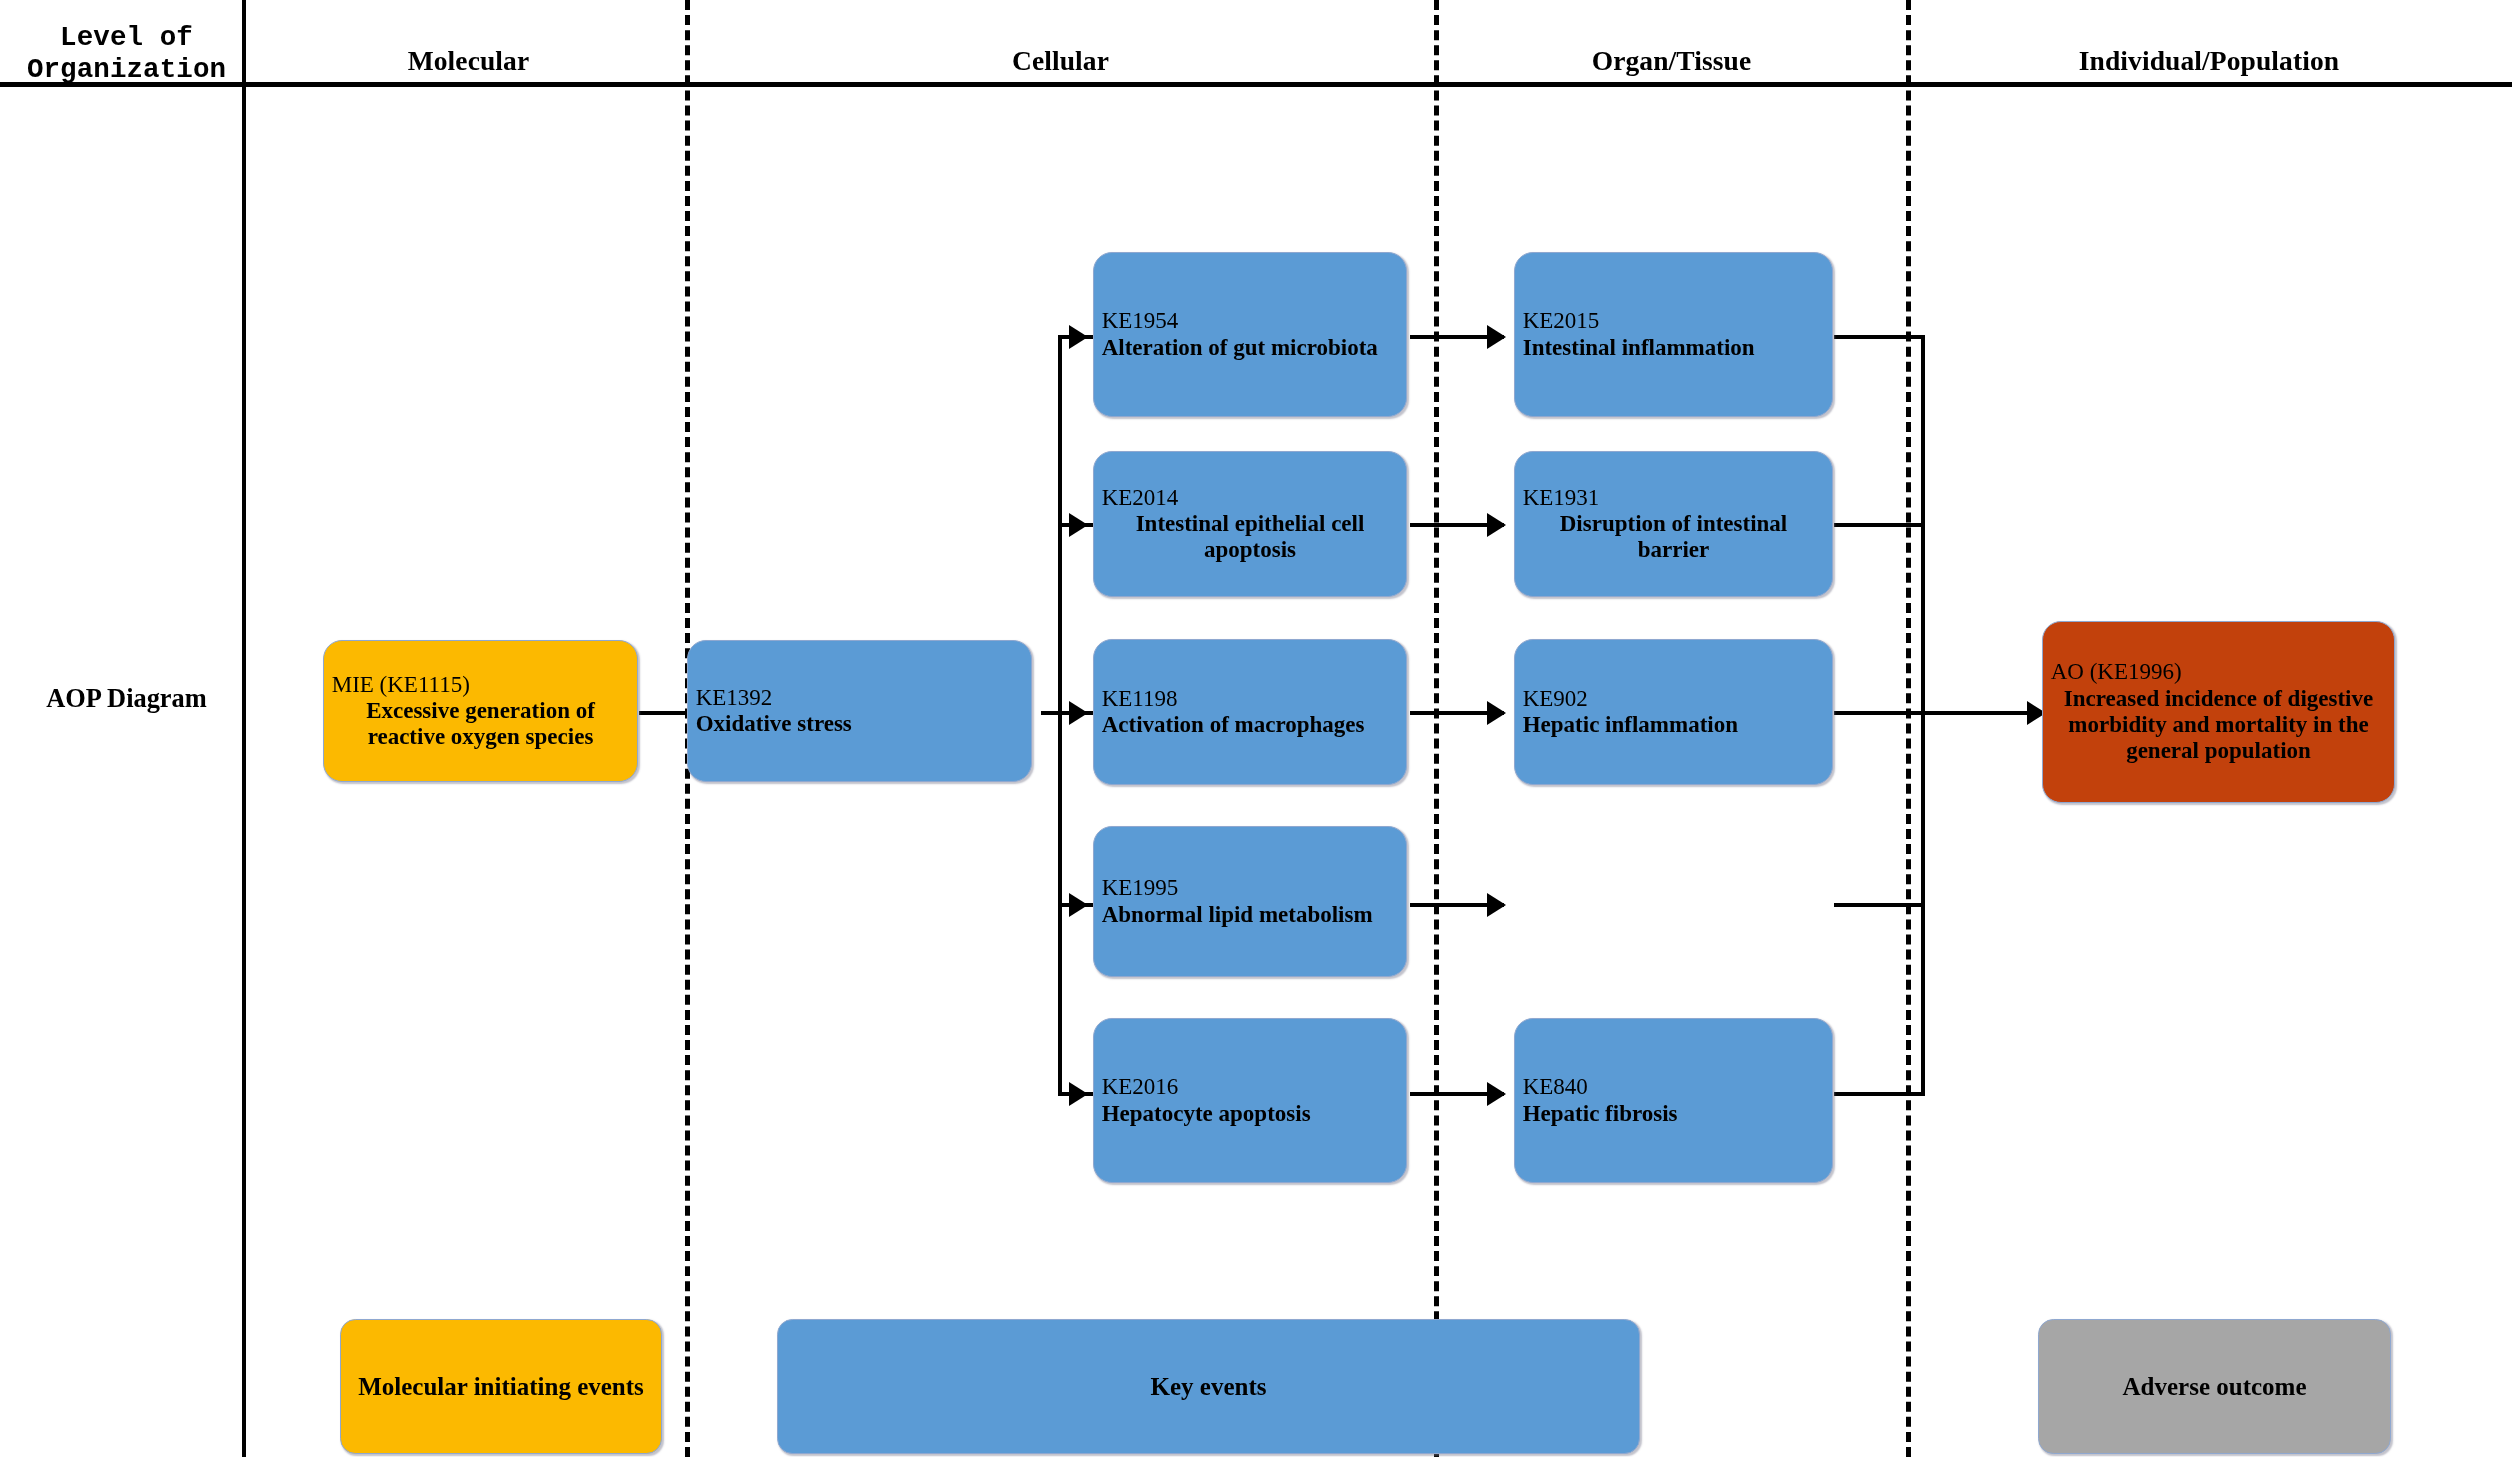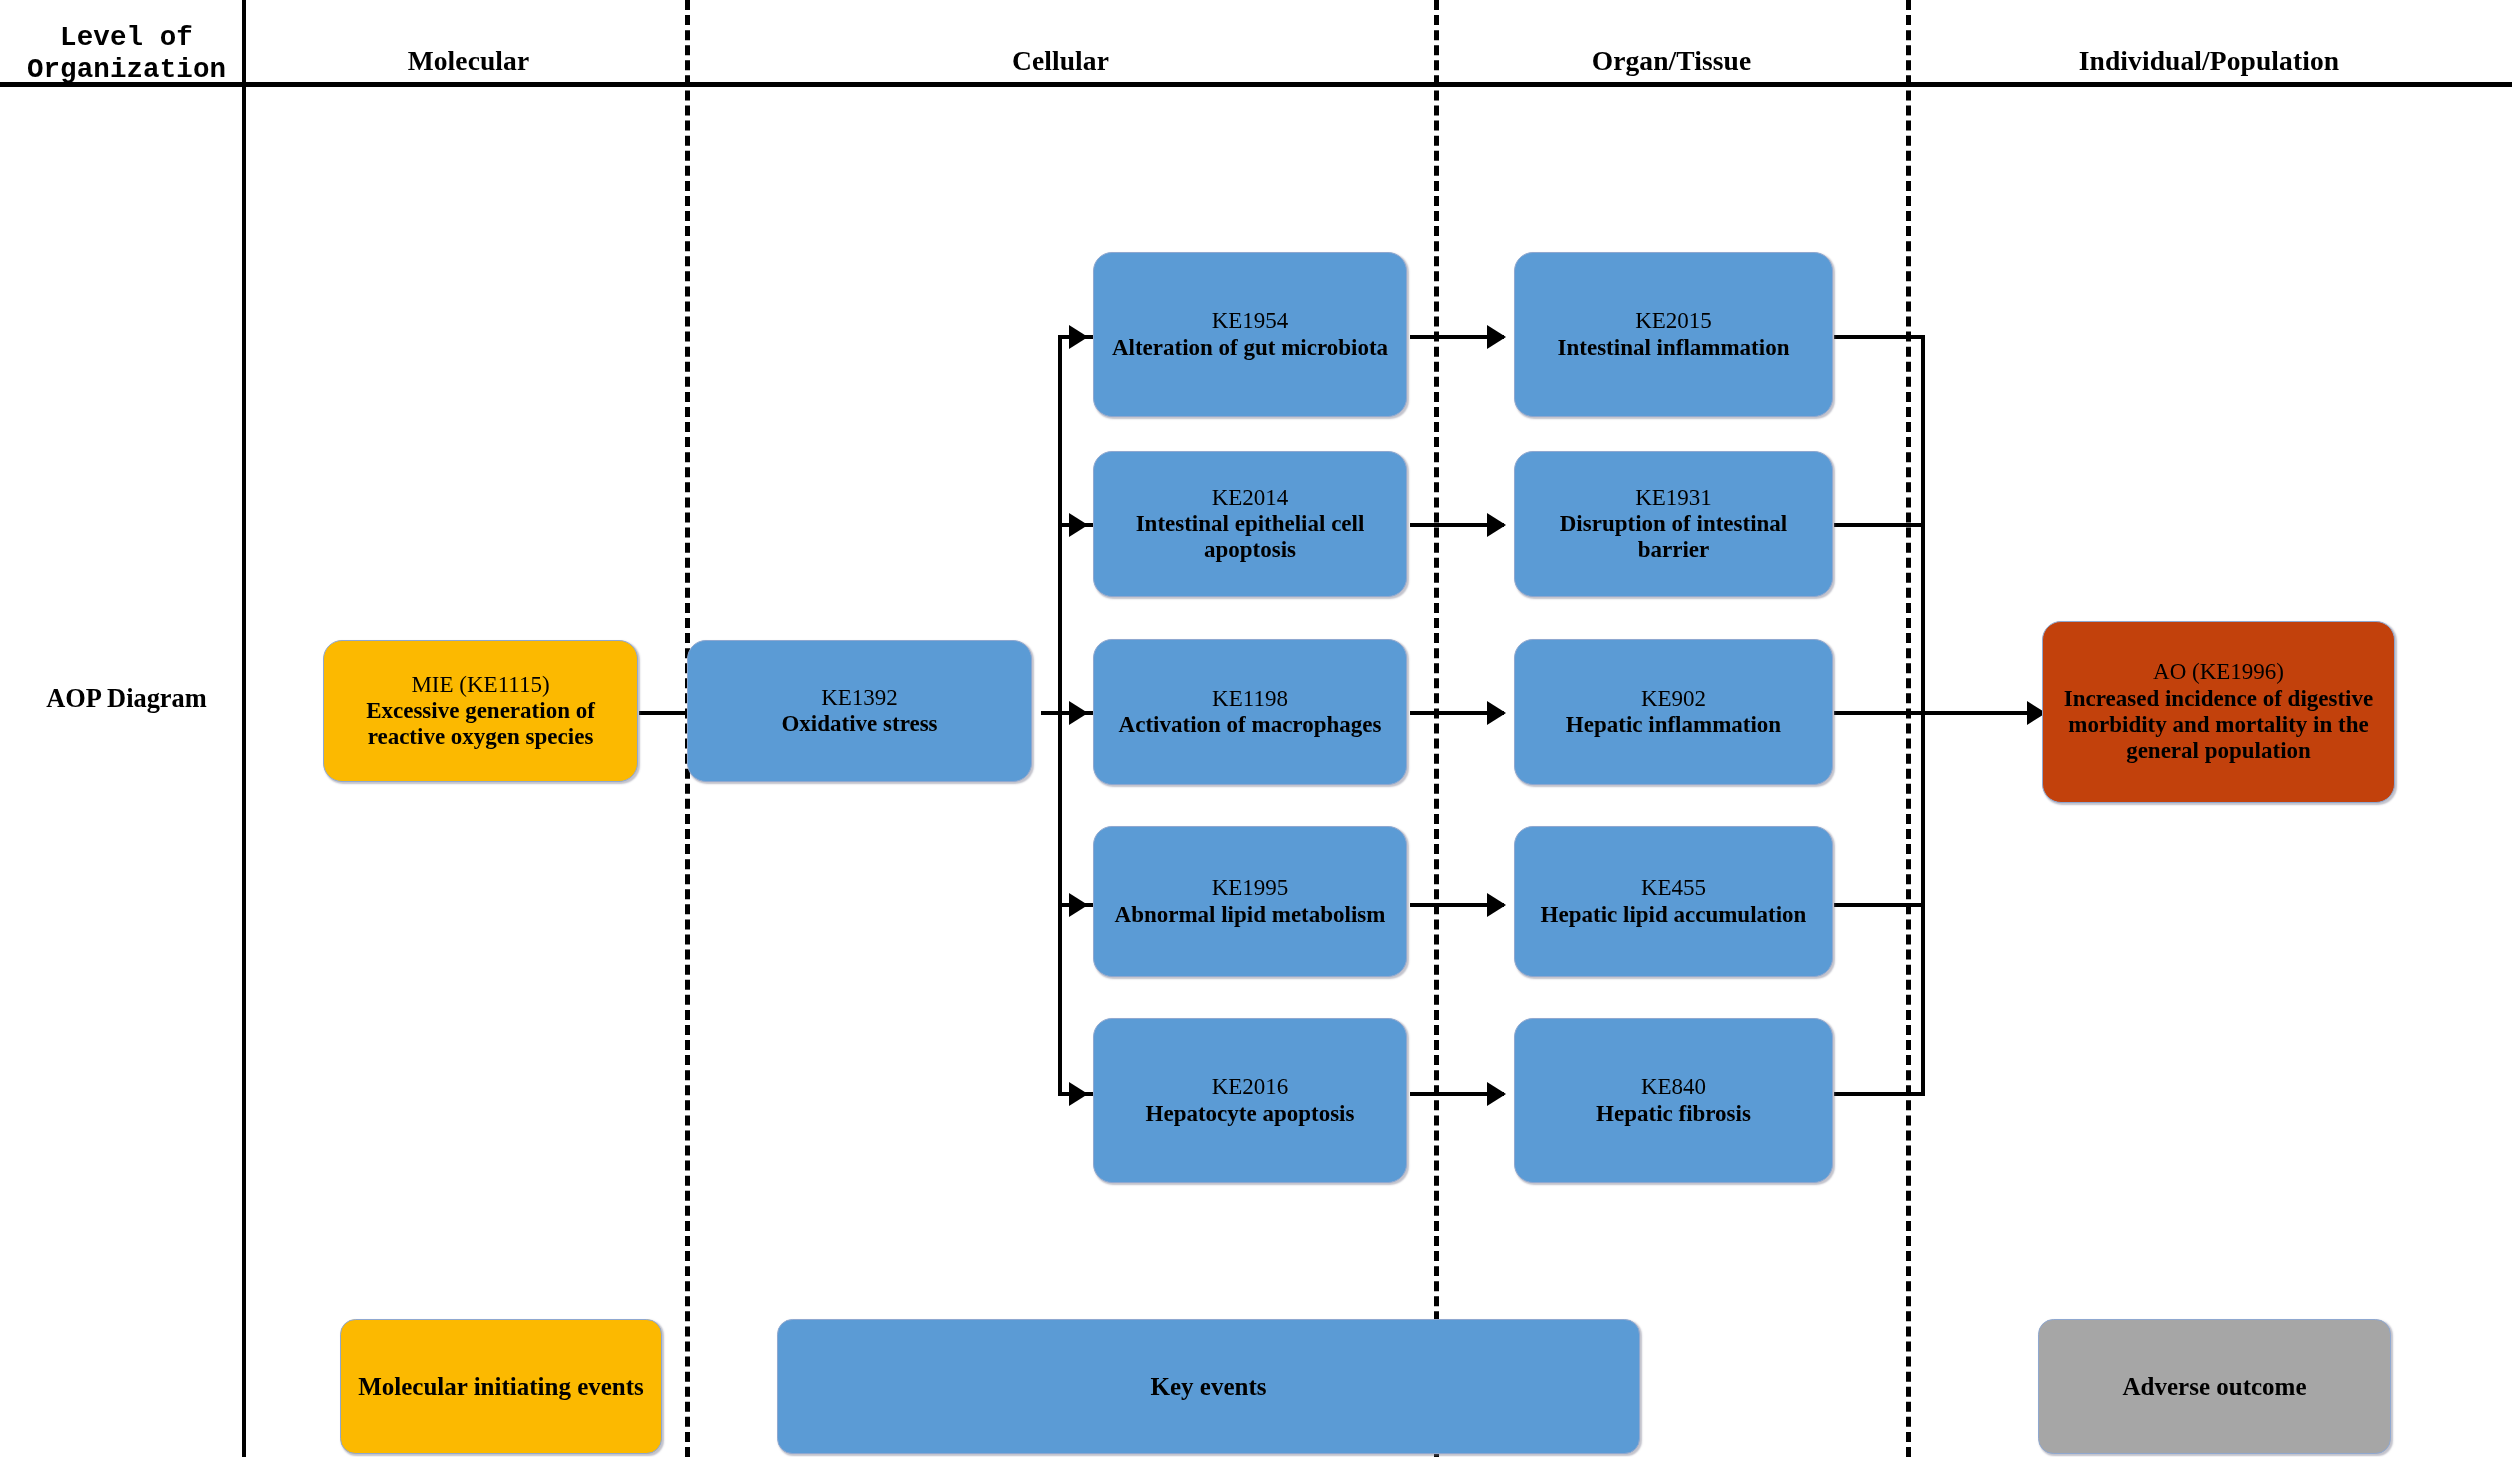--- a/index.html
+++ b/index.html
@@ -42,21 +42,21 @@
   }
 
   
   .node{
     position:absolute;
     box-sizing:border-box;
     border-radius:19px;
     border:1.1px solid #8fa8d0;
     display:flex;
     flex-direction:column;
-    align-items:center;
+    align-items:flex-start;
     justify-content:center;
     text-align:center;
     color:#000;
     padding:3.3px 7.7px;
     box-shadow:1.7px 1.7px 1.7px rgba(120,120,140,.45);
     font-family:Liberation Serif, serif;
   }
   .node .kecode{
     font-size:23px;
     font-weight:400;
@@ -217,24 +217,20 @@
   <div class="node ke" style="left:1514px;top:451px;width:319px;height:146px;">
     <div class="kecode">KE1931</div>
     <div class="ketitle">Disruption of intestinal barrier</div>
   </div>
 
   <div class="node ke" style="left:1514px;top:639px;width:319px;height:146px;">
     <div class="kecode">KE902</div>
     <div class="ketitle">Hepatic inflammation</div>
   </div>
 
-  <div class="node ke" style="left:1514px;top:826px;width:319px;height:151px;">
-    <div class="kecode">KE455</div>
-    <div class="ketitle">Hepatic lipid accumulation</div>
-  </div>
 
   <div class="node ke" style="left:1514px;top:1018px;width:319px;height:165px;">
     <div class="kecode">KE840</div>
     <div class="ketitle">Hepatic fibrosis</div>
   </div>
 
   <div class="node ao" style="left:2042px;top:621px;width:353px;height:182px;">
     <div class="kecode">AO (KE1996)</div>
     <div class="ketitle">Increased incidence of digestive morbidity and mortality in the general population</div>
   </div>

